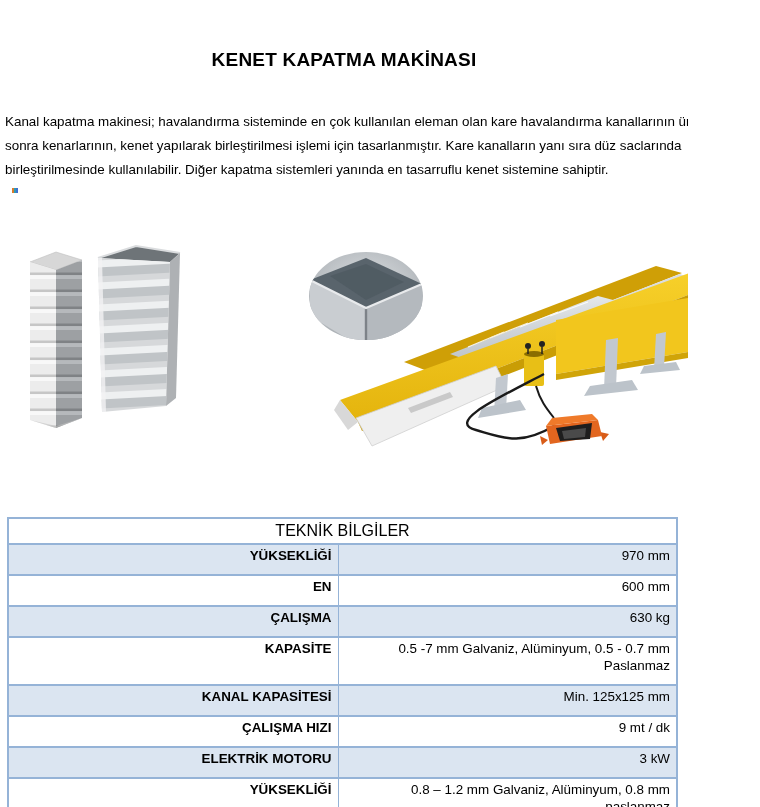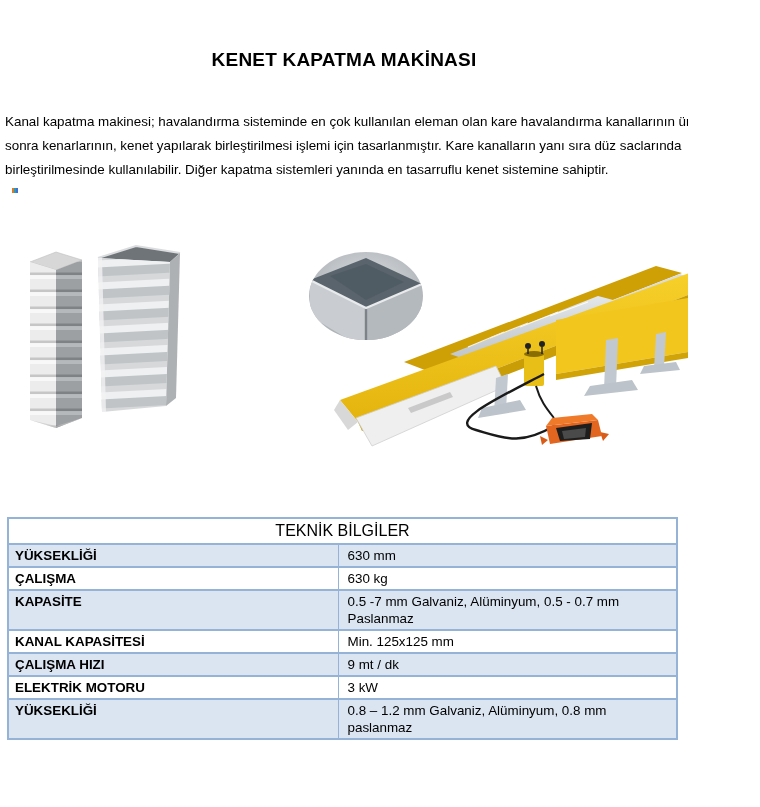--- a/index.html
+++ b/index.html
@@ -39,21 +39,21 @@
   }
   table.spec col.c1{width:330px;}
   table.spec th.tbl-header{
     font-size:16px;font-weight:400;text-align:center;
     background:#fff;height:22px;padding:1px 20px;
     border:2px solid var(--tbl-border);
   }
   table.spec td{
     border:2px solid var(--tbl-border);
     border-left-width:1px;border-right-width:1px;
-    padding:2px 6px 2px 6px;vertical-align:top;line-height:17px;
+    padding:2px 6px 10px 6px;vertical-align:top;line-height:17px;text-align:right;
   }
   table.spec td.spec-label{font-weight:700;}
   table.spec td.spec-value{padding-left:9px;}
   table.spec tbody tr:nth-child(odd){background:var(--tbl-row-alt);}
   table.spec tbody tr:nth-child(even){background:#ffffff;}
 
   .yellow{fill:var(--machine-yellow);}
   .yellow-dark{fill:var(--machine-yellow-dark);}
   .orange{fill:var(--pedal-orange);}
   .silver{fill:var(--metal-silver);}
@@ -199,21 +199,25 @@
           <col class="c2">
         </colgroup>
       <thead>
         <tr>
           <th class="tbl-header" colspan="2">TEKNİK BİLGİLER</th>
         </tr>
       </thead>
       <tbody>
           <tr>
             <td class="spec-label">YÜKSEKLİĞİ</td>
-            <td class="spec-value">630 mm</td>
+            <td class="spec-value">970 mm</td>
+          </tr>
+          <tr>
+            <td class="spec-label">EN</td>
+            <td class="spec-value">600 mm</td>
           </tr>
           <tr>
             <td class="spec-label">ÇALIŞMA</td>
             <td class="spec-value">630 kg</td>
           </tr>
           <tr>
             <td class="spec-label">KAPASİTE</td>
             <td class="spec-value">0.5 -7 mm Galvaniz, Alüminyum, 0.5 - 0.7 mm Paslanmaz</td>
           </tr>
           <tr>

